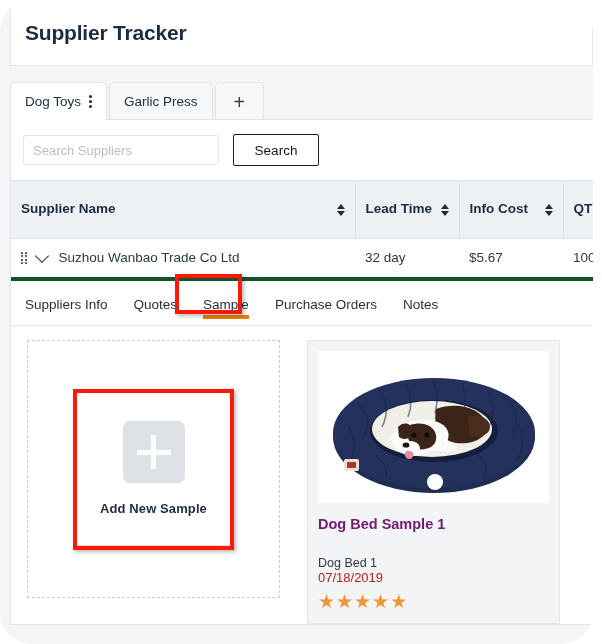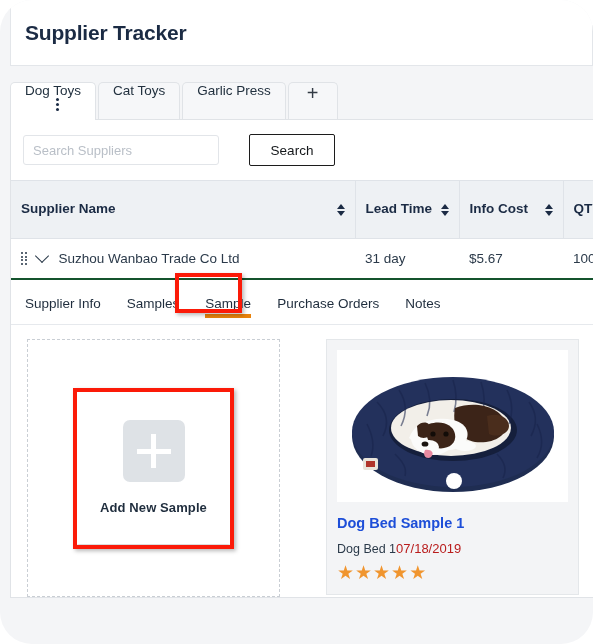--- a/index.html
+++ b/index.html
@@ -60,21 +60,20 @@
     border-bottom: none;
     border-top-left-radius: 5px;
     border-top-right-radius: 5px;
     background: #f6f7f9;
     color: #22313f;
     font-size: 13.5px;
     box-sizing: border-box;
     margin-right: 2px;
     cursor: pointer;
     position: relative;
-    flex-direction: column;
   }
   .tab.active {
     background: #ffffff;
     z-index: 3;
   }
   .tab .tab-label { white-space: nowrap; }
   .kebab {
     display: inline-flex;
     flex-direction: column;
     justify-content: space-between;
@@ -106,21 +105,20 @@
     position: relative;
     z-index: 1;
     box-sizing: border-box;
   }
 
   
   .searchbar {
     display: flex;
     align-items: center;
     padding: 14px 0 14px 12px;
-    gap: 16px;
   }
   .search-input {
     width: 196px;
     height: 30px;
     border: 1px solid #e2e5e9;
     border-radius: 3px;
     padding: 0 9px;
     font-size: 13px;
     color: #2b3a4a;
     font-family: "Liberation Sans", sans-serif;
@@ -187,21 +185,21 @@
     width: 0; height: 0;
     border-left: 4.5px solid transparent;
     border-right: 4.5px solid transparent;
     border-top: 5px solid #1b2b44;
   }
   table.supplier-table tbody td {
     height: 40px;
     font-size: 13.5px;
     color: #2b3a4a;
     padding: 0 10px;
-    border-bottom: 2px solid #14532d;
+    border-bottom: 4px solid #14532d;
     background: #fff;
     box-sizing: border-box;
     vertical-align: middle;
   }
   .name-cell { display: flex; align-items: center; }
   .drag-handle {
     display: grid;
     grid-template-columns: 2px 2px;
     grid-auto-rows: 2px;
     gap: 1.5px;
@@ -256,21 +254,21 @@
     pointer-events: none;
     z-index: 20;
     box-shadow: 2px 2px 4px rgba(0,0,0,0.28);
   }
 
   
   .samples-area {
     background: #ffffff;
     padding: 14px 0 0 16px;
     display: flex;
-    gap: 46px;
+    gap: 27px;
     align-items: flex-start;
   }
   .add-card-outer {
     width: 253px;
     height: 258px;
     border: 1px dashed #c9ced4;
     background: #ffffff;
     box-sizing: border-box;
     display: flex;
     align-items: center;
@@ -321,28 +319,29 @@
   .sample-img {
     width: 100%;
     height: 152px;
     background: #ffffff;
     position: relative;
     overflow: hidden;
   }
   .sample-title {
     font-size: 14.5px;
     font-weight: bold;
-    color: #1d4ed8;
+    color: #701a75;
     margin-top: 13px;
   }
   .sample-meta {
     display: flex;
-    justify-content: flex-start;
+    justify-content: space-between;
     align-items: baseline;
-    margin-top: 10px;
+    margin-top: 24px;
+    flex-direction: column;
   }
   .sample-sub { font-size: 12.5px; color: #2b3a4a; }
   .sample-date { font-size: 13px; color: #b91c1c; }
   .stars { margin-top: 7px; font-size: 19px; color: #f0952f; letter-spacing: 1px; line-height: 1; }
 </style>
 </head>
 <body>
 
 <div id="app">
 
@@ -351,23 +350,20 @@
   </div>
 
   <div class="tabs-strip">
     <div class="tab active">
       <span class="tab-label">Dog Toys</span>
       <span class="kebab">
           <i></i>
           <i></i>
           <i></i>
         </span>
-    </div>
-    <div class="tab">
-      <span class="tab-label">Cat Toys</span>
     </div>
     <div class="tab">
       <span class="tab-label">Garlic Press</span>
     </div>
     <div class="tab">
       <span class="tab-plus">+</span>
     </div>
   </div>
 
   <div class="panel">
@@ -431,31 +427,31 @@
                   <i></i>
                   <i></i>
                   <i></i>
                   <i></i>
                   <i></i>
                 </span>
               <span class="chev"></span>
               <span>Suzhou Wanbao Trade Co Ltd</span>
             </div>
           </td>
-          <td>31 day</td>
+          <td>32 day</td>
           <td>$5.67</td>
           <td>1000</td>
         </tr>
       </tbody>
     </table>
 
     <div class="subtabs-wrap">
       <div class="subtabs">
-        <div class="subtab">Supplier Info</div>
-        <div class="subtab">Samples</div>
+        <div class="subtab">Suppliers Info</div>
+        <div class="subtab">Quotes</div>
         <div class="subtab active" id="samplesTab">Sample</div>
         <div class="subtab">Purchase Orders</div>
         <div class="subtab">Notes</div>
       </div>
       <div class="anno-box" id="annoSamples" style="left: 164px; top: -7px; width: 67px; height: 40px;"></div>
     </div>
 
     <div class="samples-area">
 
       <div class="add-card-outer">

